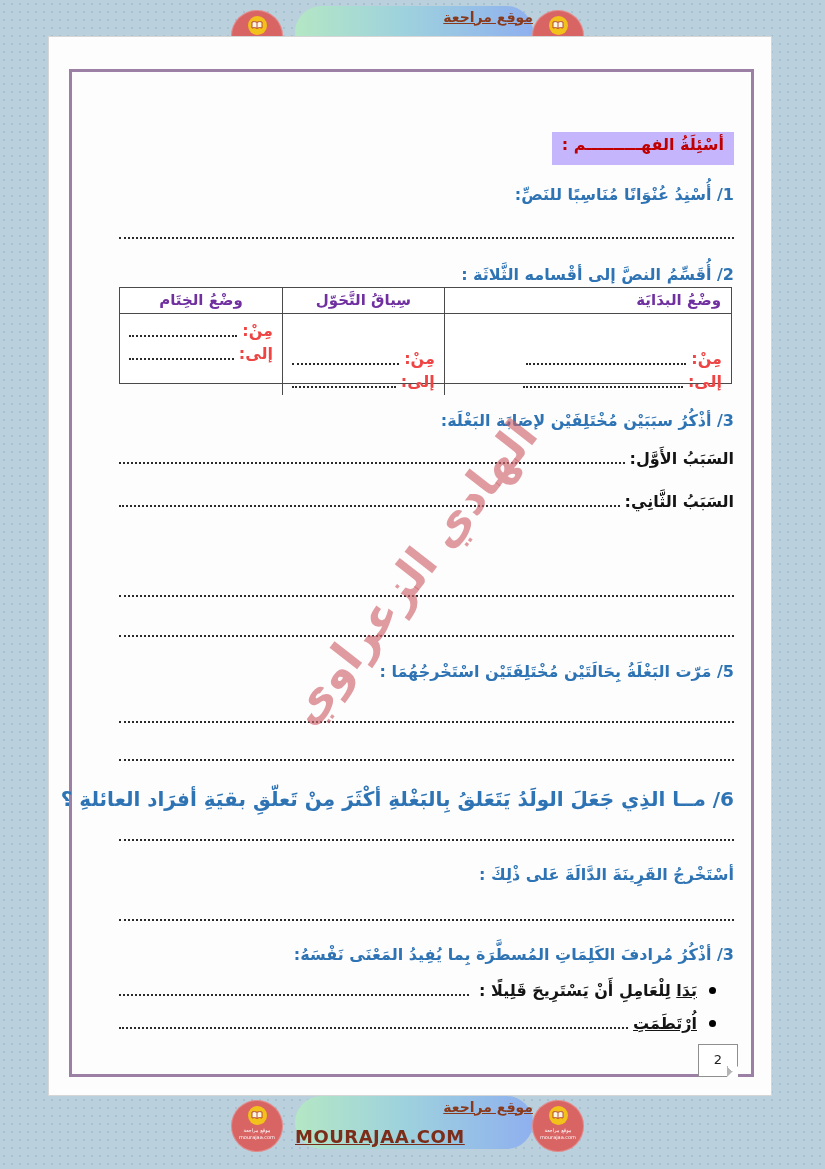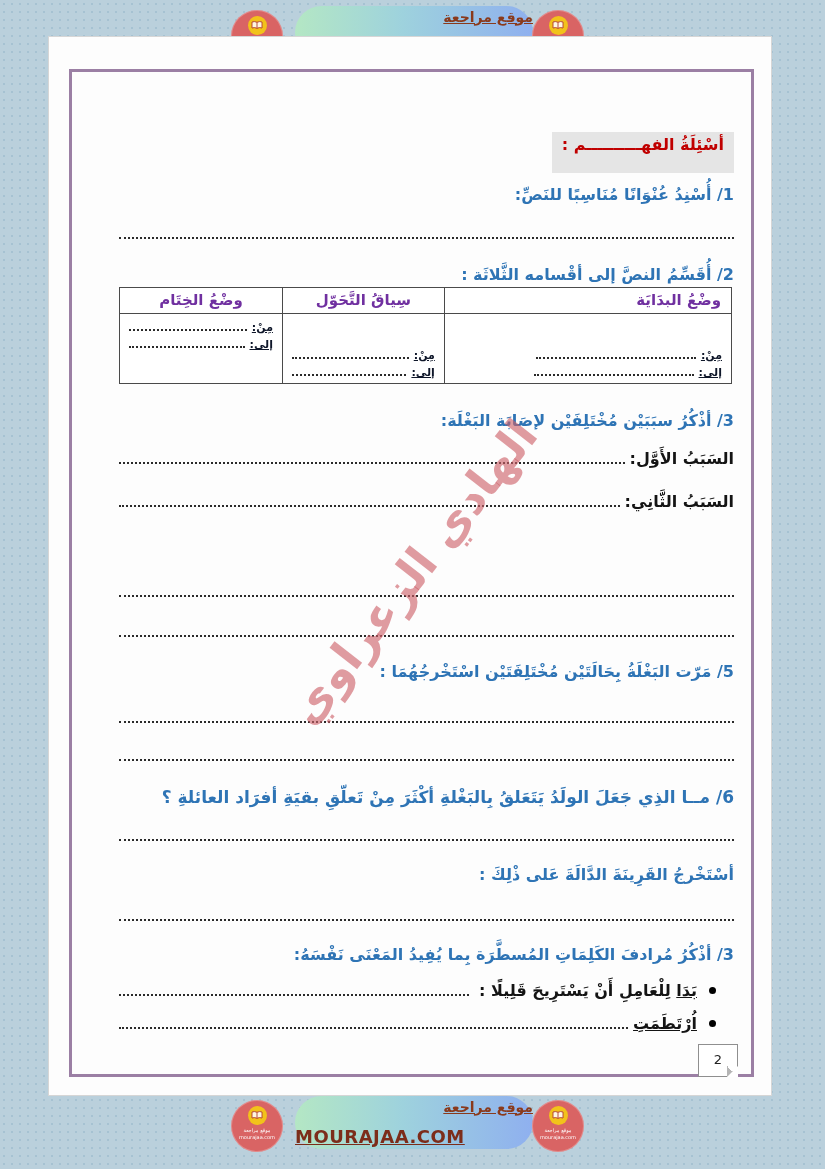--- a/index.html
+++ b/index.html
@@ -53,28 +53,28 @@
     background:#f2c21a; display:flex; align-items:center; justify-content:center;
   }
   .logo-txt {
     margin-top:2px; font-size:5px; line-height:1.4; color:#ffffff;
     text-align:center; direction:rtl; white-space:pre-line;
   }
 
   
   .sec-title {
     position:absolute; right:37px; top:95px;
-    direction:rtl; background:#e5e5e5; color:#c00000;
-    font-size:16px; font-weight:bold; padding:3px 10px 19px;
+    direction:rtl; background:#c4b5fd; color:#c00000;
+    font-size:16px; font-weight:bold; padding:3px 10px 11px;
   }
   .q {
     position:absolute; right:37px; direction:rtl; color:#2e74b5;
     font-size:16px; font-weight:bold; white-space:nowrap;
   }
-  .q-small { font-size:17px; }
+  .q-small { font-size:20px; }
   .dotline {
     position:absolute; left:70px; right:37px; height:0;
     border-bottom:2.5px dotted #2a2a2a;
   }
   .labelline {
     position:absolute; left:70px; right:37px; direction:rtl;
     display:flex; align-items:flex-end;
     color:#141414; font-size:16px; font-weight:bold;
   }
   .labelline .lab { white-space:nowrap; }
@@ -92,21 +92,21 @@
   .col { display:flex; flex-direction:column; }
   .col:not(:last-child) { border-inline-end:1.2px solid #4a4a4a;gap:28px; }
   .th {
     height:26px; line-height:25px; border-bottom:1.2px solid #4a4a4a;
     color:#7030a0; font-size:15px; font-weight:bold; text-align:center;
   }
   .col-start .th { text-align:right; padding-right:10px; }
   .td { padding:7px 9px 0; flex:1; }
   .cellline {
     display:flex; direction:rtl; align-items:flex-end;
-    color:#0f172a; font-size:11px; font-weight:bold; margin-bottom:4px;text-decoration:underline;
+    color:#ef4444; font-size:16px; font-weight:bold; margin-bottom:4px;
   }
   .cellline .lab { white-space:nowrap; }
   .cfill {
     height:0; border-bottom:2.5px dotted #2a2a2a;
     margin-bottom:3px; margin-inline-start:5px; flex:1;
   }
   .col-start .cfill { flex:0 0 160px; }
 
   
   .bullet {

